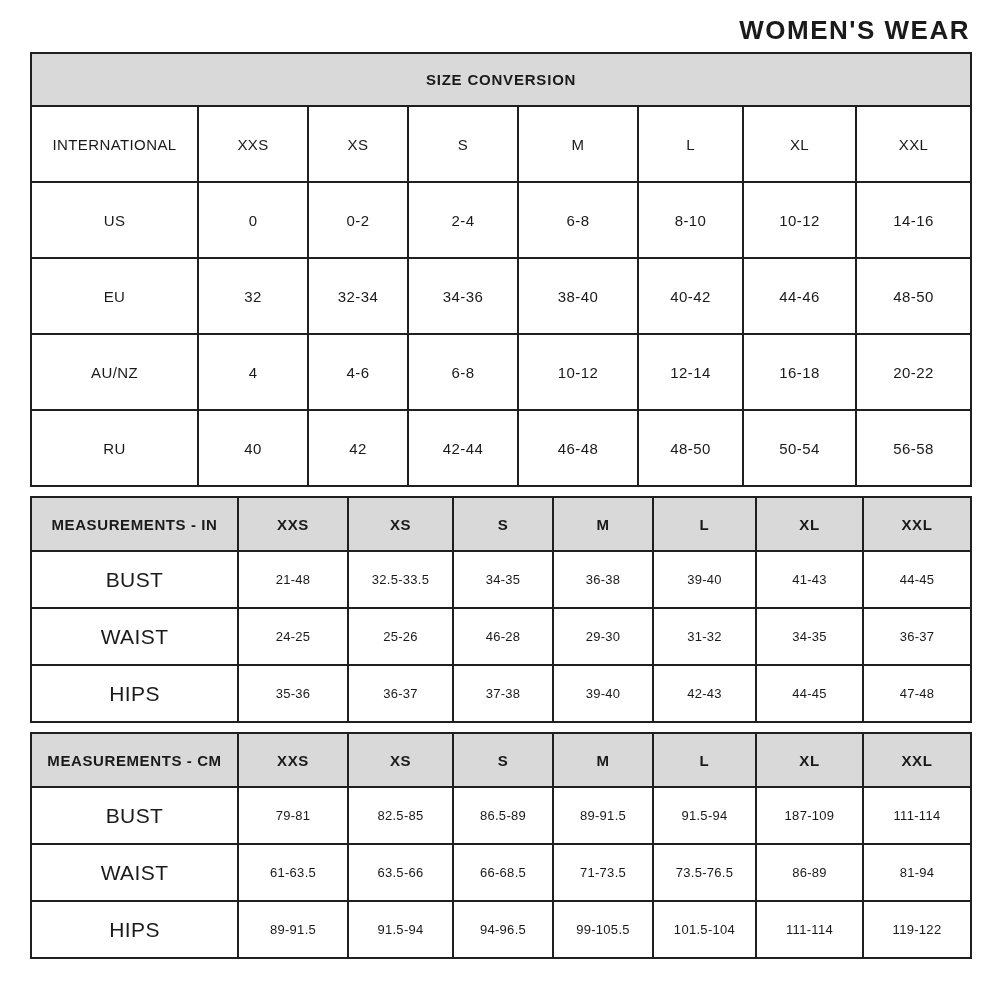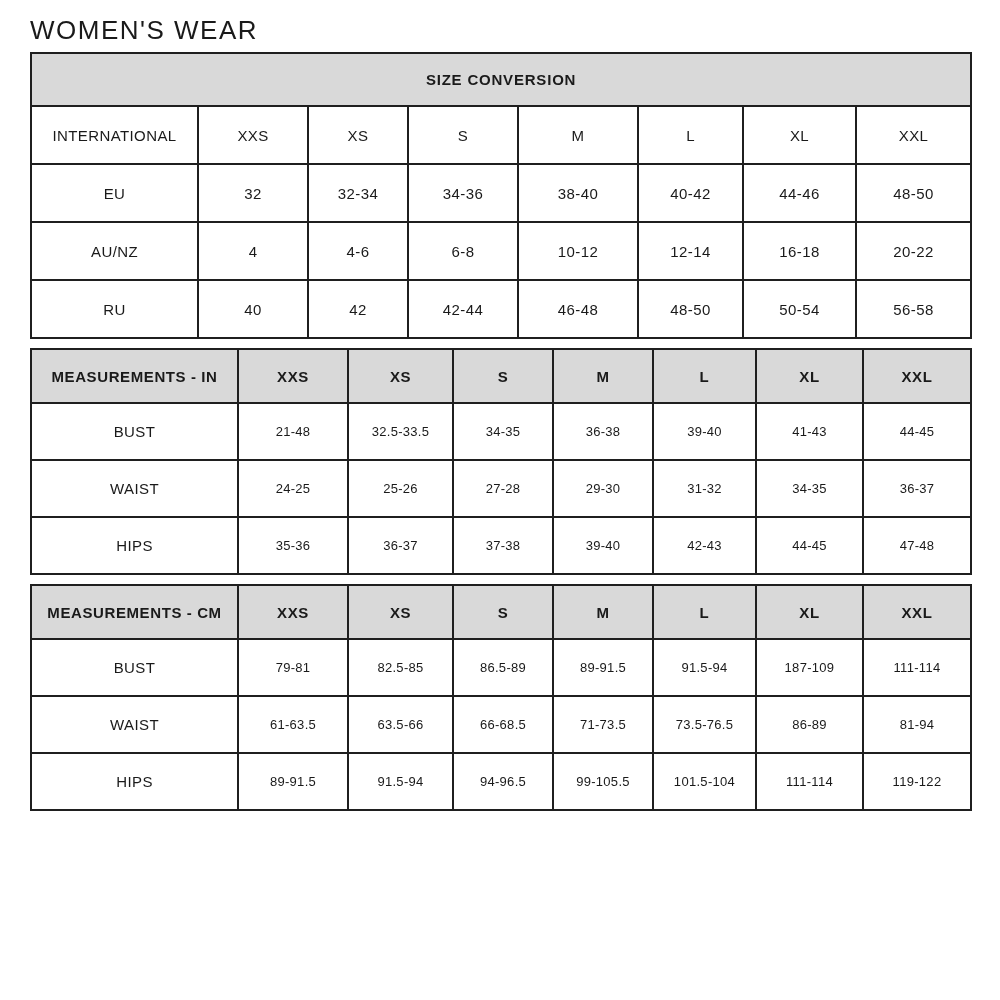--- a/index.html
+++ b/index.html
@@ -9,23 +9,23 @@
     font-family: "Liberation Sans", sans-serif;
     color: var(--text, #1a1a1a);
   }
   .page {
     width: 1000px;
     height: 1000px;
     background: #ffffff;
     padding: 12px 30px 14px 30px;
   }
   .title {
-    text-align: left;
+    text-align: right;
     font-size: 26px;
-    font-weight: normal;
+    font-weight: bold;
     letter-spacing: 1.5px;
     color: var(--text, #1a1a1a);
     height: 40px;
     line-height: 36px;
   }
   table.tbl {
     width: 940px;
     border-collapse: collapse;
     table-layout: fixed;
     padding-left: 8px;
@@ -34,39 +34,39 @@
     border: 2px solid var(--border, #1f1f1f);
     text-align: center;
     vertical-align: middle;
     background: #ffffff;
     font-size: 15px;
     letter-spacing: 0.4px;
     overflow: hidden;
     white-space: nowrap;
   }
   
-  table.conv td { height: 58px; }
+  table.conv td { height: 76px; }
   table.conv td.band {
     height: 53px;
     background: var(--header-bg, #d9d9d9);
     font-weight: bold;
     letter-spacing: 0.8px;
   }
   table.conv tr.head-row td { font-weight: normal; }
   
   table.meas { margin-top: 9px; }
   table.meas td { height: 57px; }
   table.meas tr.head-row td {
     background: var(--header-bg, #d9d9d9);
     font-weight: bold;
     letter-spacing: 0.6px;
     height: 54px;
   }
   table.meas tr.data-row td.val { font-size: 13px; letter-spacing: 0.3px; }
-  table.meas tr.data-row td.label-cell { font-size: 15px; }
+  table.meas tr.data-row td.label-cell { font-size: 21px; }
 </style>
 </head>
 <body>
 
 <div class="page">
 
   <div class="title">WOMEN'S WEAR</div>
 
   <table class="tbl conv">
     <colgroup>
@@ -87,20 +87,30 @@
           <td class="label-cell">INTERNATIONAL</td>
           <td class="size-head">XXS</td>
           <td class="size-head">XS</td>
           <td class="size-head">S</td>
           <td class="size-head">M</td>
           <td class="size-head">L</td>
           <td class="size-head">XL</td>
           <td class="size-head">XXL</td>
         </tr>
         <tr class="data-row">
+          <td class="label-cell">US</td>
+          <td class="val">0</td>
+          <td class="val">0-2</td>
+          <td class="val">2-4</td>
+          <td class="val">6-8</td>
+          <td class="val">8-10</td>
+          <td class="val">10-12</td>
+          <td class="val">14-16</td>
+        </tr>
+        <tr class="data-row">
           <td class="label-cell">EU</td>
           <td class="val">32</td>
           <td class="val">32-34</td>
           <td class="val">34-36</td>
           <td class="val">38-40</td>
           <td class="val">40-42</td>
           <td class="val">44-46</td>
           <td class="val">48-50</td>
         </tr>
         <tr class="data-row">
@@ -155,21 +165,21 @@
           <td class="val">34-35</td>
           <td class="val">36-38</td>
           <td class="val">39-40</td>
           <td class="val">41-43</td>
           <td class="val">44-45</td>
         </tr>
         <tr class="data-row">
           <td class="label-cell">WAIST</td>
           <td class="val">24-25</td>
           <td class="val">25-26</td>
-          <td class="val">27-28</td>
+          <td class="val">46-28</td>
           <td class="val">29-30</td>
           <td class="val">31-32</td>
           <td class="val">34-35</td>
           <td class="val">36-37</td>
         </tr>
         <tr class="data-row">
           <td class="label-cell">HIPS</td>
           <td class="val">35-36</td>
           <td class="val">36-37</td>
           <td class="val">37-38</td>

